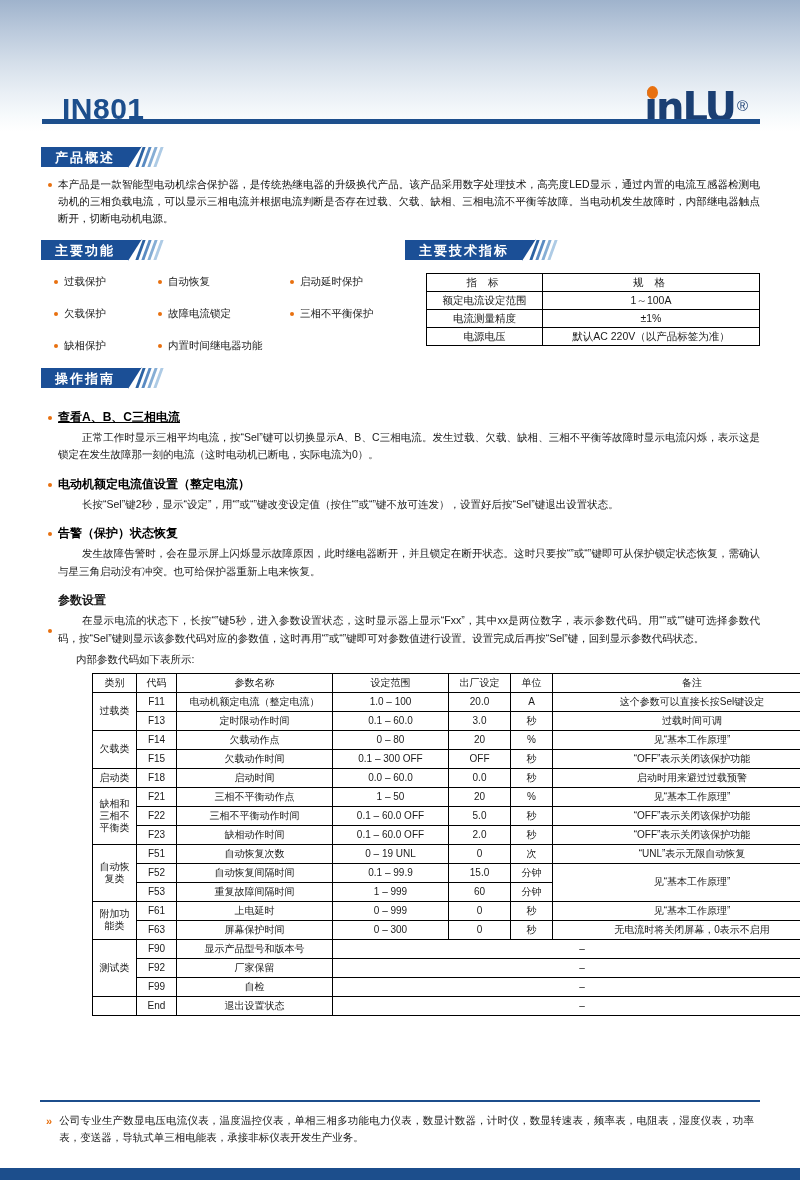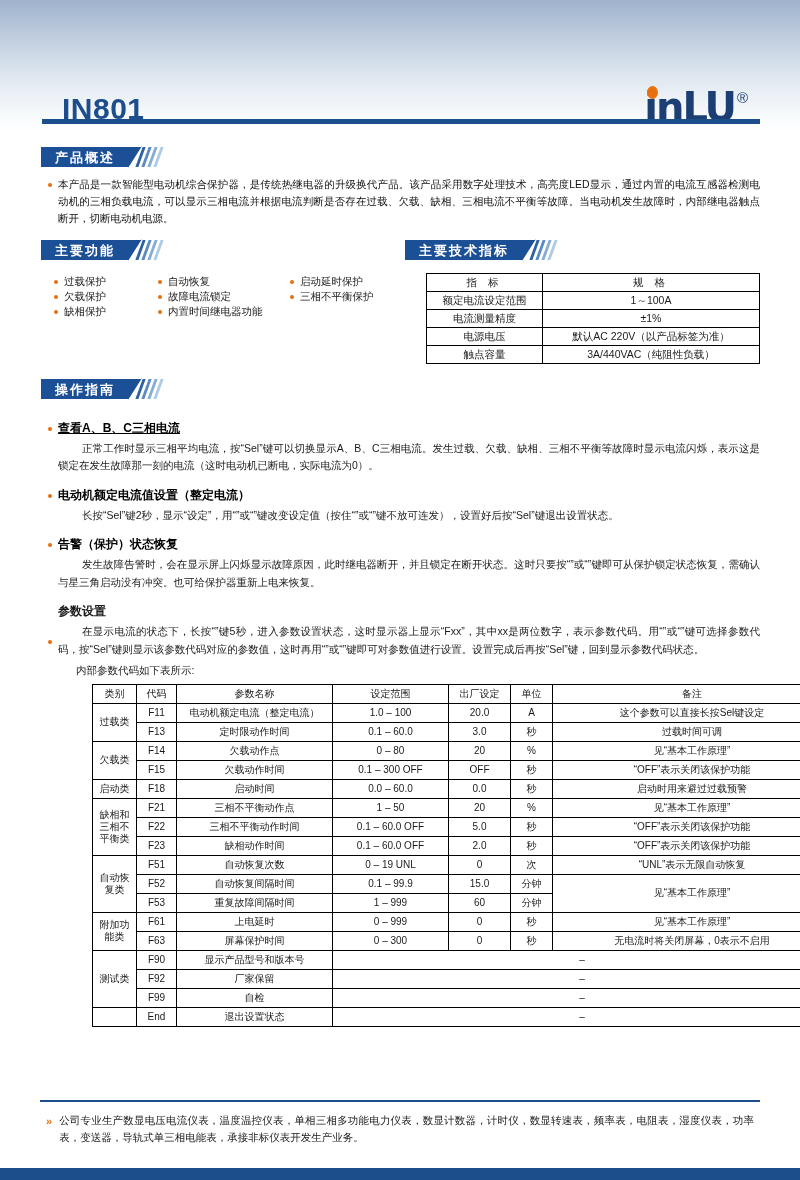--- a/index.html
+++ b/index.html
@@ -37,21 +37,21 @@
   .model-title {
     font-size: 30px;
     font-weight: bold;
     color: #1c4e8c;
     letter-spacing: 0.5px;
     line-height: 1;
   }
   .logo {
     position: relative;
     display: flex;
-    align-items: flex-start;
+    align-items: center;
     line-height: 1;
     padding-right: 2px;
   }
   .logo-text {
     font-size: 40px;
     font-weight: bold;
     color: #1b3f73;
     letter-spacing: -2px;
     line-height: 0.86;
     font-family: "DejaVu Sans", sans-serif;
@@ -144,21 +144,21 @@
     display: flex;
     gap: 14px;
     margin-top: 12px;
   }
   .col-left { width: 356px; }
   .col-right { flex: 1 1 auto; }
 
   .func-grid {
     display: grid;
     grid-template-columns: 104px 132px auto;
-    row-gap: 1px;
+    row-gap: 18px;
     padding: 6px 0 0 14px;
     font-size: 10.5px;
   }
   .func-item {
     display: flex;
     align-items: center;
     white-space: nowrap;
   }
   .func-item .dot {
     width: 4px; height: 4px;
@@ -380,24 +380,20 @@
             <td class="c1">额定电流设定范围</td>
             <td>1～100A</td>
           </tr>
           <tr>
             <td class="c1">电流测量精度</td>
             <td>±1%</td>
           </tr>
           <tr>
             <td class="c1">电源电压</td>
             <td>默认AC 220V（以产品标签为准）</td>
-          </tr>
-          <tr>
-            <td class="c1">触点容量</td>
-            <td>3A/440VAC（纯阻性负载）</td>
           </tr>
         </tbody>
           </table>
       </div>
     </div>
 
     
     <div class="banner" style="margin-top:14px">
       <span class="banner-box">操作指南</span>
       <span class="banner-stripes">

